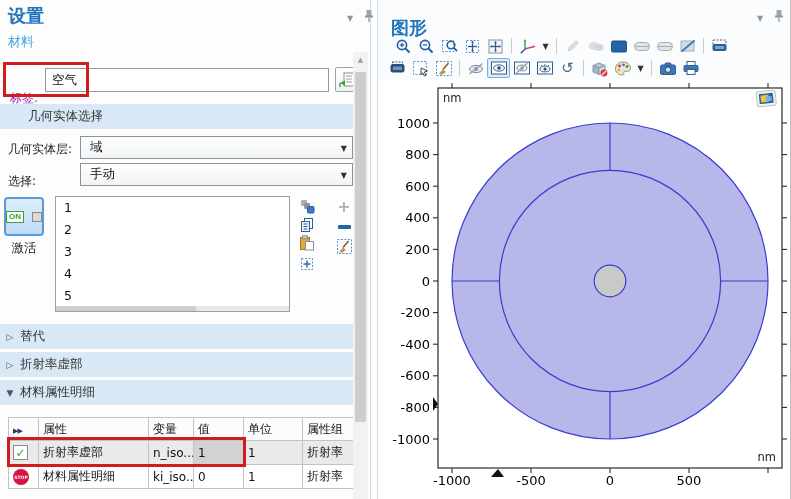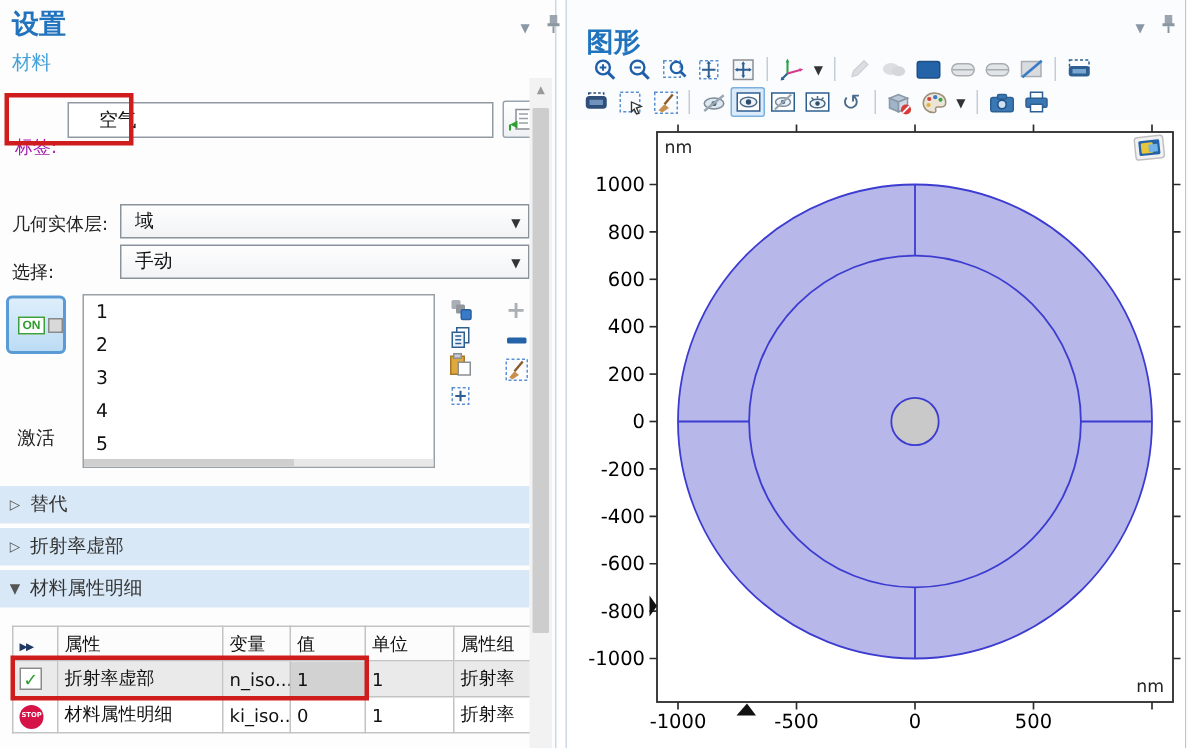--- a/index.html
+++ b/index.html
@@ -8,21 +8,21 @@
 
   
   .settings { position:absolute; left:0; top:0; width:371px; height:499px;
               background:#fdfdfe; border-right:1px solid #ccd9e6; }
   .sp-header { position:absolute; left:8px; top:4px; font-size:18px; color:#2173bd;text-align:right; }
   .panel-caret { position:absolute; top:14px; width:12px; height:10px; color:#8a97a5; font-size:8px; cursor:pointer; }
   .pinicon { position:absolute; top:9px; width:12px; height:14px; }
   .sp-subtitle { position:absolute; left:8px; top:33px; font-size:13px; color:#45a1d9; }
   .label-row-label { position:absolute; left:10px; top:90px; font-size:12px; color:#a21caf; }
   .label-input { position:absolute; left:45px; top:68px; width:284px; height:24px;
-                 border:1px solid #919aa3; font-size:12.5px; padding:0 20px; color:#111;
+                 border:1px solid #919aa3; font-size:12.5px; padding:0 6px; color:#111;
                  font-family:"DejaVu Sans","Liberation Sans",sans-serif; background:#fff; }
   .rename-btn { position:absolute; left:335px; top:67px; width:25px; height:25px;
                 border:1px solid #9aa4ad; border-radius:2px;
                 background:linear-gradient(#ffffff,#eef1f4); display:flex; align-items:center; justify-content:center; }
   .ann-box { position:absolute; border:3px solid #cf1d1d; pointer-events:none; z-index:50; }
   .ann-label { left:3px; top:62px; width:86px; height:35px; }
   .ann-row { left:7px; top:437px; width:239px; height:30px; }
 
   .section-bar { position:absolute; left:0; width:353px; height:25px; background:#d9e8f6;
                  font-size:12.5px; color:#333; display:flex; align-items:center; cursor:pointer; }
@@ -32,25 +32,25 @@
 
   .form-label { position:absolute; left:8px; font-size:12px; color:#222; }
   .combo { position:absolute; left:80px; width:273px; height:23px; border:1px solid #8a939c;
            background:linear-gradient(#fefefe,#f1f3f5); font-size:12.5px; color:#111;
            display:flex; align-items:center; padding-left:9px; cursor:pointer; }
   .combo .arrow { position:absolute; right:5px; top:7px; font-size:8px; color:#333; }
 
   .on-btn { position:absolute; left:4px; top:197px; width:40px; height:39px;
             border:2px solid #5b9bd5; border-radius:4px;
             background:linear-gradient(#ddeefb,#bcdcf5);
-            display:flex; align-items:center; justify-content:flex-end; gap:2px; cursor:pointer; }
+            display:flex; align-items:center; justify-content:space-between; gap:2px; cursor:pointer; }
   .on-box { border:1px solid #3c9e3c; background:#fff; color:#2e9e2e; font-size:8px;
             font-weight:bold; padding:1px 2px; line-height:1; }
   .on-sq { width:10px; height:10px; background:#d9d9d9; border:1px solid #8a8a8a; }
-  .on-label { position:absolute; left:4px; top:240px; width:40px; text-align:center; font-size:12.5px; color:#222;margin-top:44px; }
+  .on-label { position:absolute; left:4px; top:240px; width:40px; text-align:center; font-size:12.5px; color:#222; }
 
   .listbox { position:absolute; left:55px; top:196px; width:235px; height:116px;
              border:1px solid #9aa0a6; background:#fff; overflow:hidden; }
   .listbox .li { height:22px; line-height:22px; padding-left:8px; font-size:12.5px; color:#111; cursor:default; }
   .hscroll { position:absolute; left:0; bottom:0; width:100%; height:5px; background:#e8e8e8; }
   .hscroll .thumb { width:60%; height:100%; background:#cfcfcf; }
 
   .mini-btn { position:absolute; width:18px; height:18px; display:flex; align-items:center;
               justify-content:center; cursor:pointer; }
   .plus-g { color:#aab0b6; font-size:16px; font-weight:bold; }
@@ -117,20 +117,23 @@
         <rect x="5" y="2" width="10" height="13" fill="#fff" stroke="#8a8f94"></rect>
         <line x1="7" y1="5" x2="13" y2="5" stroke="#9aa0a6"></line>
           <line x1="7" y1="8" x2="13" y2="8" stroke="#9aa0a6"></line>
           <line x1="7" y1="11" x2="13" y2="11" stroke="#9aa0a6"></line>
         <polygon points="1,12 6,9.5 6,14.5" fill="#2e9e2e"></polygon>
           <line x1="1" y1="12" x2="1" y2="16" stroke="#2e9e2e" stroke-width="1.4"></line>
       </svg>
     </button>
     <div class="ann-box ann-label"></div>
 
+    <div class="section-bar bar-entity">
+      <span>几何实体选择</span>
+    </div>
 
     <label class="form-label" style="top:141px">几何实体层:</label>
     <div class="combo" style="top:136px">
       <span>域</span>
       <span class="arrow">▼</span>
     </div>
 
     <label class="form-label" style="top:173px">选择:</label>
     <div class="combo" style="top:163px">
       <span>手动</span>

